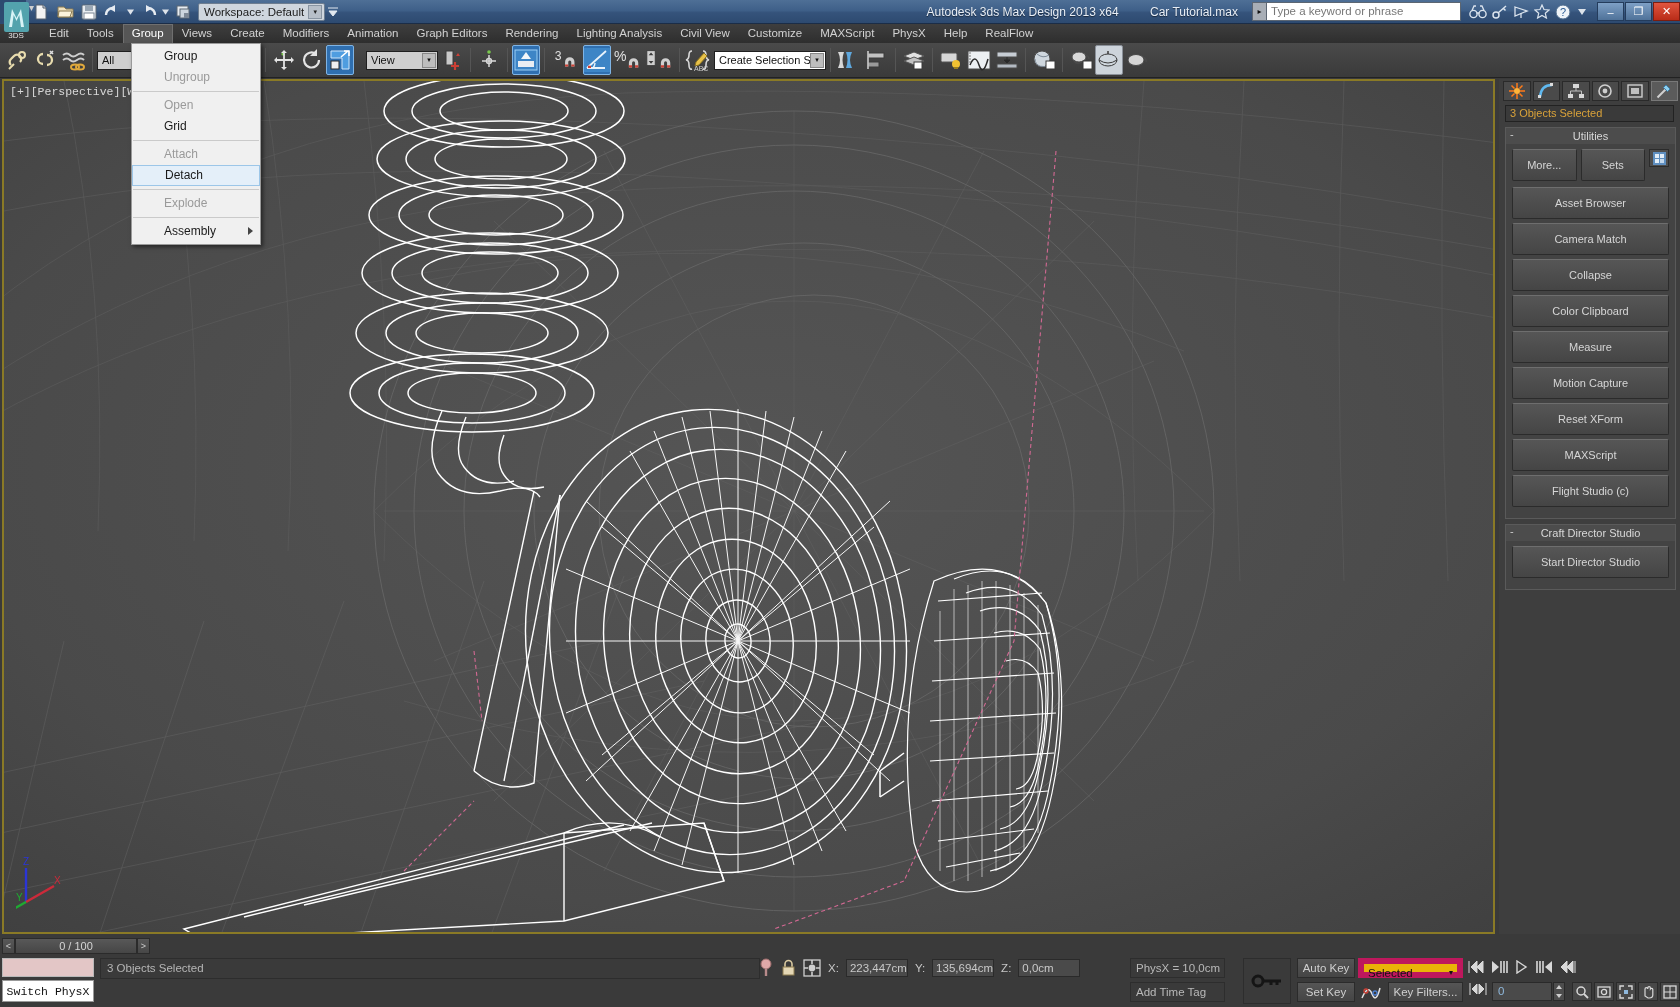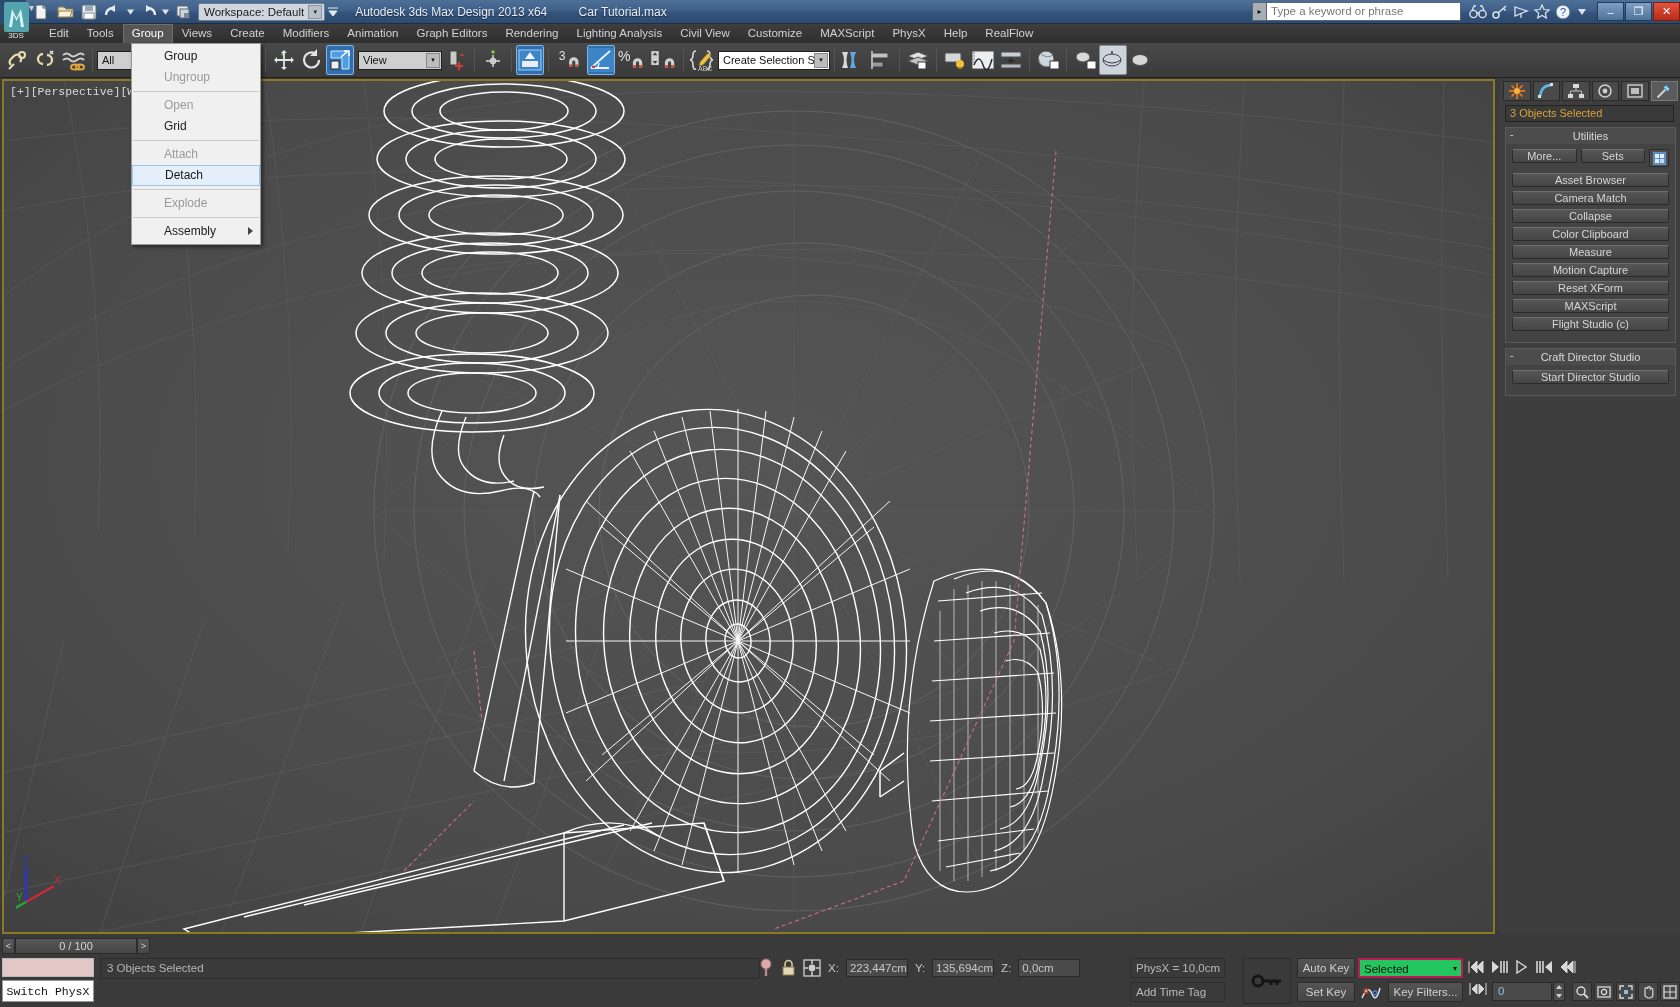--- a/index.html
+++ b/index.html
@@ -12,21 +12,21 @@
     display:flex;align-items:center;border-bottom:1px solid #1b2d47;}
   .tb-appicon{width:26px;height:24px;}
   .tb-qat{display:flex;align-items:center;gap:2px;padding-left:4px;}
   .qbtn{width:22px;height:20px;display:flex;align-items:center;justify-content:center;
     border:1px solid transparent;border-radius:2px;}
   .ws-box{display:flex;align-items:center;height:18px;background:#cfd6de;border:1px solid #6d7d90;
     border-radius:2px;margin-left:4px;padding:0 2px 0 5px;font-size:11.5px;color:#1a1a1a;}
   .ws-box .cap{white-space:nowrap;}
   .ws-arrow{width:14px;height:14px;margin-left:4px;background:#b7bfc9;border:1px solid #8995a3;
     display:flex;align-items:center;justify-content:center;font-size:7px;color:#222;}
-  .tb-title{flex:1;text-align:left;color:#e8eef6;font-size:12px;white-space:nowrap;
+  .tb-title{flex:1;text-align:right;color:#e8eef6;font-size:12px;white-space:nowrap;
     text-shadow:0 1px 1px rgba(0,0,0,.5);}
   .tb-title span{margin:0 14px;}
   .tb-search{display:flex;align-items:center;height:19px;margin-right:2px;}
   .srch-pre{width:14px;height:19px;background:#a8aeb6;border:1px solid #5c6672;border-right:none;
     display:flex;align-items:center;justify-content:center;font-size:8px;color:#111;}
   .srch-in{width:195px;height:19px;background:#fff;border:1px solid #5c6672;font-size:11.5px;
     color:#777;padding:0 4px;line-height:17px;}
   .tb-tools{display:flex;align-items:center;gap:5px;margin:0 6px;}
   .tb-win{display:flex;margin-left:4px;}
   .wbtn{width:27px;height:19px;margin-left:1px;border:1px solid #243c5c;
@@ -83,21 +83,21 @@
     display:flex;align-items:center;justify-content:center;}
   .cptab.sel{background:#5b5b5b;border-color:#787878;}
   .cp-name{margin:4px 6px 0 6px;height:17px;background:#3a3a3a;border:1px solid #222;
     color:#d9a23a;font-size:11px;line-height:15px;padding-left:4px;}
   .rollout{margin:5px 4px 0 6px;border:1px solid #5a5a5a;background:#434343;}
   .ro-head{height:16px;background:#4c4c4c;display:flex;align-items:center;
     justify-content:center;position:relative;color:#d8d8d8;font-size:11px;}
   .ro-head .mn{position:absolute;left:4px;top:0;color:#cfcfcf;font-size:11px;}
   .ro-body{padding:5px 6px 7px;}
   .btnrow{display:flex;gap:4px;margin-bottom:6px;}
-  .mxbtn{flex:1;height:14px;background:linear-gradient(to bottom,#565656,#454545);
+  .mxbtn{flex:1;height:32px;background:linear-gradient(to bottom,#565656,#454545);
     border:1px solid #2b2b2b;border-top-color:#6e6e6e;color:#d6d6d6;font-size:11px;
     display:flex;align-items:center;justify-content:center;border-radius:2px;}
   .mxbtn.wide{margin-bottom:4px;}
   .pinbtn{width:20px;height:18px;background:#4e4e4e;border:1px solid #2b2b2b;
     display:flex;align-items:center;justify-content:center;}
 
   
   .timeslider{position:absolute;left:0;top:936px;width:1499px;height:20px;background:#3a3a3a;
     display:flex;align-items:center;padding:0 2px;}
   .ts-arrow{width:13px;height:16px;background:linear-gradient(to bottom,#585858,#474747);
@@ -124,22 +124,22 @@
   .gridbox{position:absolute;left:1130px;top:2px;width:95px;height:20px;color:#b9b9b9;
     font-size:11.5px;line-height:18px;padding-left:5px;border:1px solid #2d2d2d;}
   .addtag{position:absolute;left:1130px;top:26px;width:95px;height:20px;color:#b9b9b9;
     font-size:11.5px;line-height:18px;padding-left:5px;border:1px solid #2d2d2d;}
   .keybox{position:absolute;left:1243px;top:2px;width:48px;height:46px;border:1px solid #2d2d2d;
     display:flex;align-items:center;justify-content:center;}
   .anim-keys{position:absolute;left:1297px;top:2px;}
   .akbtn{width:58px;height:20px;background:linear-gradient(to bottom,#555,#454545);
     border:1px solid #2b2b2b;color:#cfcfcf;font-size:11.5px;display:flex;align-items:center;
     justify-content:center;margin-bottom:4px;}
-  .selcombo{position:absolute;left:1358px;top:2px;width:105px;height:20px;background:#22c55e;
-    border:2px solid #be185d;font-size:11.5px;color:#111;line-height:18px;padding-left:4px;}
+  .selcombo{position:absolute;left:1358px;top:2px;width:105px;height:20px;background:#eab308;
+    border:6px solid #be185d;font-size:11.5px;color:#111;line-height:18px;padding-left:4px;}
   .keyfilt{position:absolute;left:1388px;top:26px;width:75px;height:20px;
     background:linear-gradient(to bottom,#555,#454545);border:1px solid #2b2b2b;color:#cfcfcf;
     font-size:11.5px;display:flex;align-items:center;justify-content:center;}
   .curvebtn{position:absolute;left:1358px;top:26px;width:26px;height:20px;
     display:flex;align-items:center;justify-content:center;}
   .playbar{position:absolute;left:1466px;top:2px;display:flex;align-items:center;gap:3px;}
   .pbtn{width:20px;height:18px;display:flex;align-items:center;justify-content:center;}
   .frbox{position:absolute;left:1492px;top:26px;width:60px;height:19px;background:#4a4a4a;
     border:1px solid #2a2a2a;color:#8fb8dc;font-size:11.5px;line-height:17px;padding-left:5px;}
   .spin{position:absolute;left:1553px;top:26px;width:12px;height:19px;background:#4d4d4d;
@@ -358,21 +358,21 @@
         <path d="M17 1 v7 h-7z" fill="#e4e4e4"></path>
       </svg>
   </div>
   <div class="tbtn on">
     <svg width="24" height="24" viewBox="0 0 24 24">
         <path d="M3 3 h18 v18 h-7 v-11 h-11z" fill="#4f9de0" stroke="#cfe6fb"></path>
         <rect x="3" y="13" width="8" height="8" fill="#f0f0f0" stroke="#2a2a2a"></rect>
         <path d="M13 9 L20 3 M16 3 h5 v5" stroke="#fff" stroke-width="1.6" fill="none"></path>
       </svg>
   </div>
-  <div class="combo" style="width:84px;margin-left:4px">
+  <div class="combo" style="width:72px;margin-left:12px">
     <span>View</span>
     <span class="arw">▾</span>
   </div>
   <div class="tbtn">
     <svg width="24" height="24" viewBox="0 0 24 24">
         <rect x="6" y="3" width="7" height="14" fill="#c9c9c9" stroke="#3a3a3a"></rect>
         <path d="M15 14 v8 M11 18 h8" stroke="#cc3f35" stroke-width="2.2"></path>
         <path d="M18 5 l2 3 l-4 0z" fill="#cc3f35"></path>
       </svg>
   </div>

